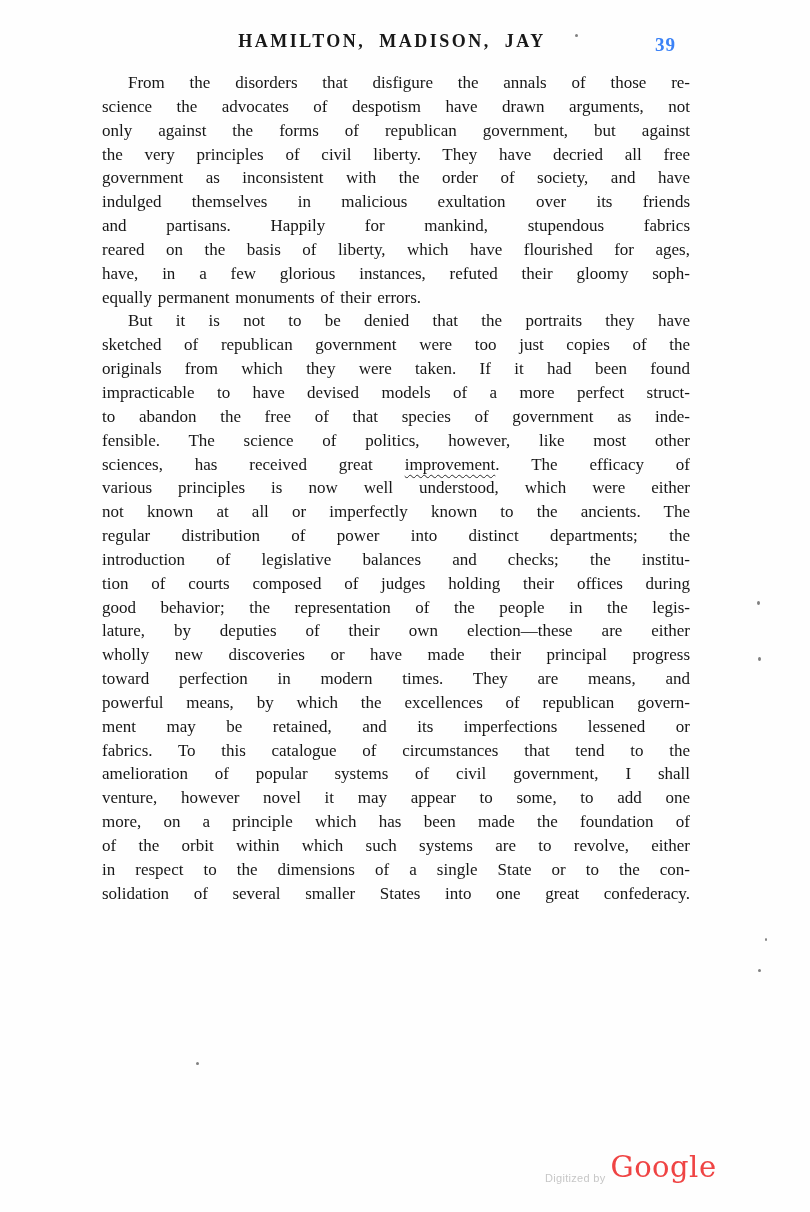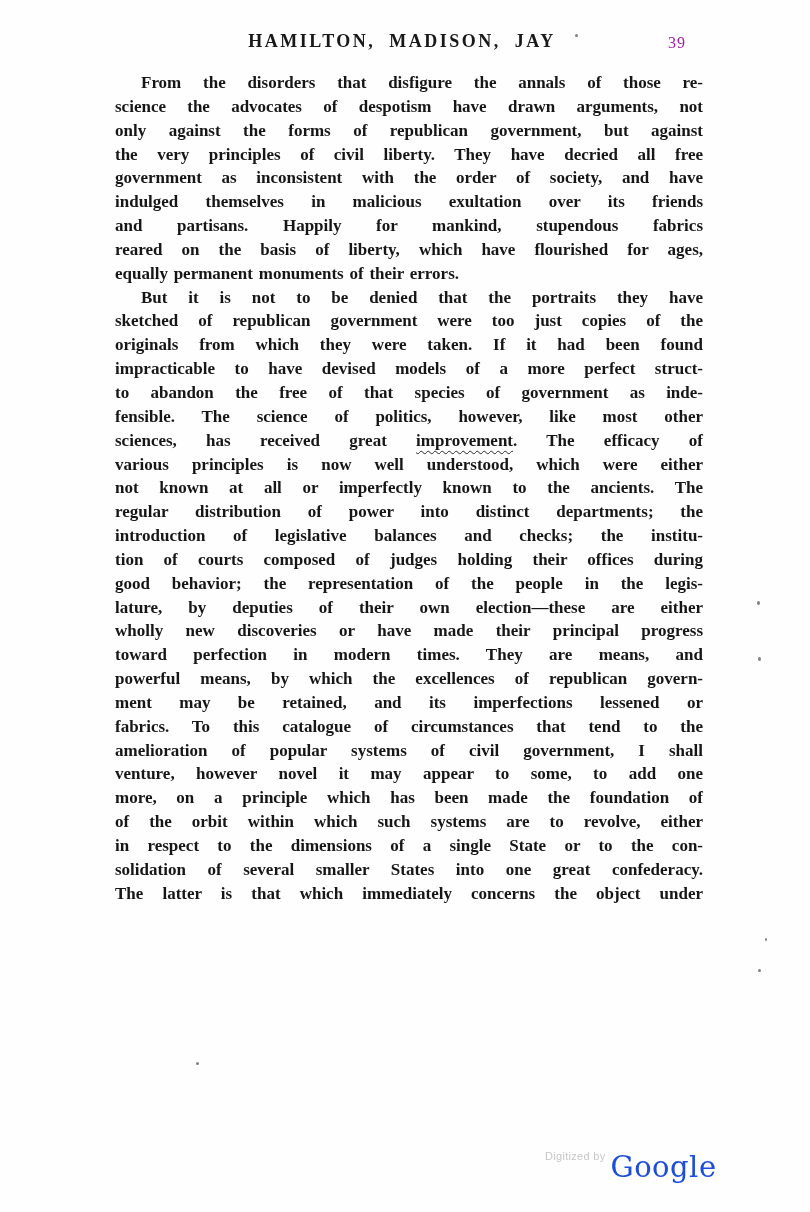--- a/index.html
+++ b/index.html
@@ -9,79 +9,78 @@
     position: relative;
     overflow: hidden;
     font-family: "Liberation Serif", serif;
   }
   .page {
     position: absolute; inset: 0;
     background: #fefefe;
   }
   .header {
     position: absolute;
-    top: 31px; left: 108px; width: 588px; height: 26px;
+    top: 31px; left: 98px; width: 588px; height: 26px;
   }
   .running-title {
     text-align: center;
     font-weight: bold;
     font-size: 18px;
     letter-spacing: 2.5px;
     word-spacing: 7px;
     color: #181818;
   }
   .page-number {
     position: absolute;
     right: 10px; top: 3px;
-    font-weight: normal;
-    font-size: 16px;
+    font-weight: bold;
+    font-size: 19px;
     letter-spacing: 1px;
-    color: #a21caf;
+    color: #3b82f6;
   }
   .text-block {
     position: absolute;
     top: 71px; left: 102px; width: 588px;
     font-size: 17px;
-    font-weight: bold;
+    font-weight: normal;
     line-height: 23.85px;
     color: #161616;
     word-spacing: 1.5px;
-    margin-left: 13px;
   }
   .line {
     text-align: justify;
     text-align-last: justify;
     white-space: normal;
   }
   .line.indent { text-indent: 26px; }
   .line.end { text-align-last: left; }
   .wavy {
     text-decoration: underline;
     text-decoration-style: wavy;
     text-decoration-thickness: 1px;
     text-decoration-color: #2a2a2a;
     text-underline-offset: 4px;
   }
   .watermark {
     position: absolute;
     left: 545px; top: 1150px;
     display: flex;
-    align-items: flex-start;
+    align-items: flex-end;
     user-select: none;
   }
   .wm-prefix {
     font-family: "Liberation Sans", sans-serif;
     font-size: 11px;
     color: #c7c7c7;
     letter-spacing: 0.3px;
   }
   .wm-brand {
     font-family: "DejaVu Serif", serif;
     font-size: 29px;
-    color: #1d4ed8;
+    color: #ef4444;
     margin-left: 5px;
     letter-spacing: 0.5px;
   }
   .speck {
     position: absolute;
     background: #4a4a4a;
     border-radius: 50%;
     width: 3px; height: 3px;
     opacity: 0.7;
   }
@@ -104,20 +103,21 @@
 
   <div class="text-block" id="text-block">
       <div class="line indent">From the disorders that disfigure the annals of those re-</div>
       <div class="line">science the advocates of despotism have drawn arguments, not</div>
       <div class="line">only against the forms of republican government, but against</div>
       <div class="line">the very principles of civil liberty.  They have decried all free</div>
       <div class="line">government as inconsistent with the order of society, and have</div>
       <div class="line">indulged themselves in malicious exultation over its friends</div>
       <div class="line">and partisans.  Happily for mankind, stupendous fabrics</div>
       <div class="line">reared on the basis of liberty, which have flourished for ages,</div>
+      <div class="line">have, in a few glorious instances, refuted their gloomy soph-</div>
       <div class="line end">equally permanent monuments of their errors.</div>
       <div class="line indent">But it is not to be denied that the portraits they have</div>
       <div class="line">sketched of republican government were too just copies of the</div>
       <div class="line">originals from which they were taken.  If it had been found</div>
       <div class="line">impracticable to have devised models of a more perfect struct-</div>
       <div class="line">to abandon the free of that species of government as inde-</div>
       <div class="line">fensible.  The science of politics, however, like most other</div>
       <div class="line">sciences, has received great <span class="wavy">improvement</span>.  The efficacy of</div>
       <div class="line">various principles is now well understood, which were either</div>
       <div class="line">not known at all or imperfectly known to the ancients.  The</div>
@@ -130,21 +130,20 @@
       <div class="line">toward perfection in modern times.  They are means, and</div>
       <div class="line">powerful means, by which the excellences of republican govern-</div>
       <div class="line">ment may be retained, and its imperfections lessened or</div>
       <div class="line">fabrics.  To this catalogue of circumstances  that tend to the</div>
       <div class="line">amelioration of popular systems of civil government, I shall</div>
       <div class="line">venture, however novel it may appear to some, to add one</div>
       <div class="line">more, on a principle which has been made the foundation of</div>
       <div class="line">of the orbit within which such systems are to revolve, either</div>
       <div class="line">in respect to the dimensions of a single State or to the con-</div>
       <div class="line">solidation of several smaller States into one great confederacy.</div>
-      <div class="line">The latter is that which immediately concerns the object under</div>
     </div>
 
   <div class="watermark">
     <span class="wm-prefix">Digitized by</span>
     <span class="wm-brand">Google</span>
   </div>
 
   <div class="speck s1"></div>
   <div class="speck s2"></div>
   <div class="speck s3"></div>

